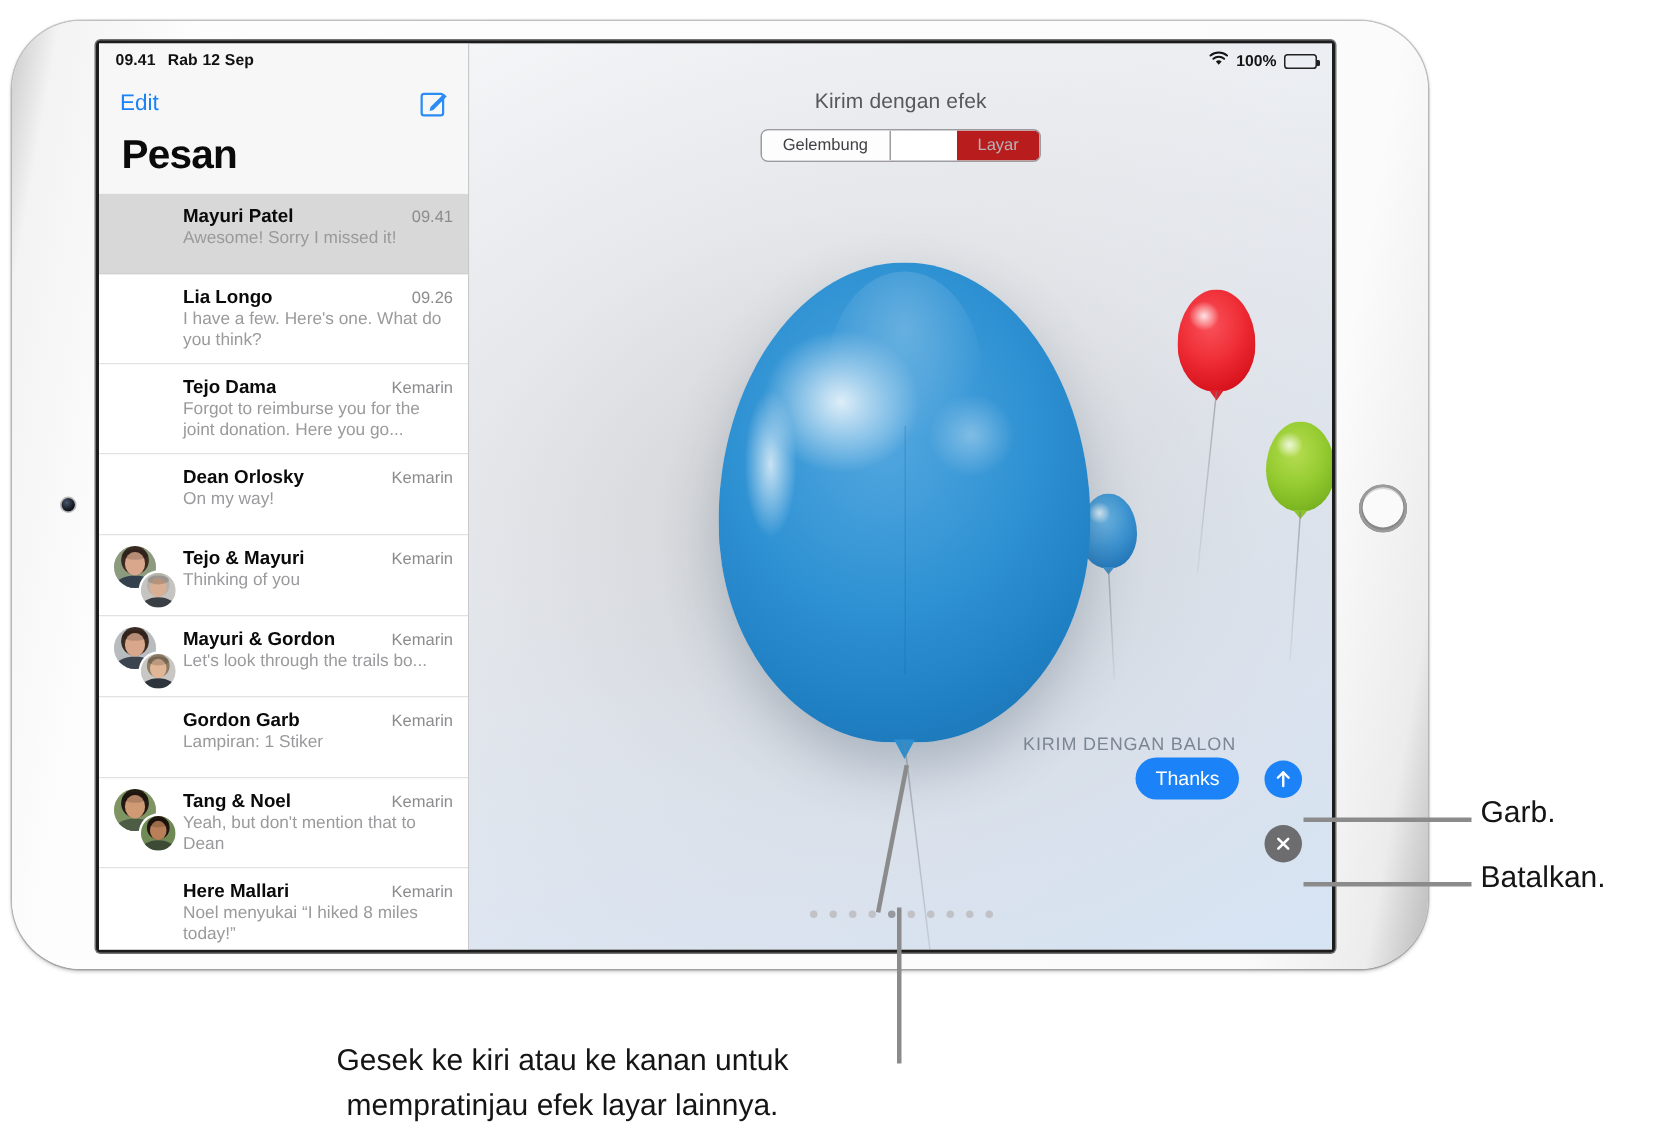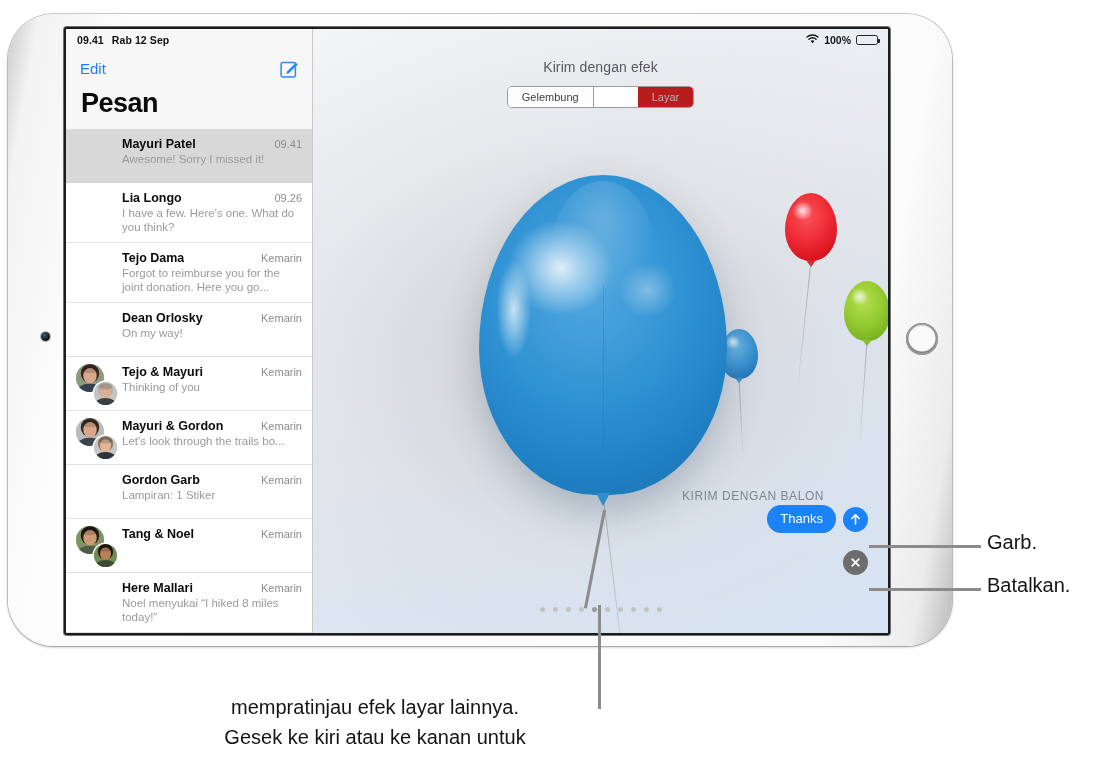--- a/index.html
+++ b/index.html
@@ -352,21 +352,21 @@
     flex-direction: column;
     align-items: flex-end;
   }
   #effect-name-label {
     font-size: 12px;
     letter-spacing: .55px;
     color: #7b8694;
     margin: 0 44px 2px 0;
     white-space: nowrap;
   }
-  #bubble-row { display: flex; align-items: center; gap: 7px; justify-content: flex-end; }
+  #bubble-row { display: flex; align-items: center; gap: 17px; justify-content: flex-end; }
   #message-bubble {
     position: relative;
     background: #1b82f7;
     color: #ffffff;
     font-size: 13px;
     padding: 6px 13px 7px;
     border-radius: 15px;
     white-space: nowrap;
   }
   #message-bubble::after {
@@ -603,20 +603,21 @@
                 <span class="face" style="background:#20160f;clip-path:ellipse(33% 34% at 50% 34%);"></span>
                 <span class="face" style="background:#b97f58;clip-path:ellipse(24% 28% at 50% 42%);"></span>
                 <span class="face" style="background:rgba(0,0,0,.16);clip-path:ellipse(31% 13% at 50% 20%);"></span>
               </span>
             </span>
             <span class="conv-body">
               <span class="conv-top">
                 <span class="conv-name">Tang &amp; Noel</span>
                 <span class="conv-time">Kemarin</span>
               </span>
+              <span class="conv-preview" style="display:block">Yeah, but don't mention that to Dean</span>
             </span>
           </div>
           <div class="conv-row">
             <span class="avatar-wrap"><span class="avatar"><span class="face" style="background:#7c9360;"></span><span class="face" style="background:#3c4a36;clip-path:ellipse(52% 34% at 50% 104%);"></span><span class="face" style="background:#20160f;clip-path:ellipse(33% 34% at 50% 34%);"></span><span class="face" style="background:#b97f58;clip-path:ellipse(24% 28% at 50% 42%);"></span><span class="face" style="background:rgba(0,0,0,.16);clip-path:ellipse(31% 13% at 50% 20%);"></span></span></span>
             <span class="conv-body">
               <span class="conv-top">
                 <span class="conv-name">Here Mallari</span>
                 <span class="conv-time">Kemarin</span>
               </span>
               <span class="conv-preview" style="display:block">Noel menyukai “I hiked 8 miles today!”</span>
@@ -710,15 +711,15 @@
 <div class="callout-line-h" style="left:869px; top:545px; width:112px;"></div>
 <div class="callout-label" style="left:987px; top:531px;">Garb.</div>
 
 <div class="callout-line-h" style="left:869px; top:588px; width:112px;"></div>
 <div class="callout-label" style="left:987px; top:574px;">Batalkan.</div>
 
 <div class="callout-line-diag" style="left:603px; top:510px; height:100px; transform: rotate(11deg);"></div>
 <div class="callout-line-v" style="left:598px; top:605px; height:104px;"></div>
 
 <div id="caption-bottom">
+  <div>Gesek ke kiri atau ke kanan untuk</div>
   <div>mempratinjau efek layar lainnya.</div>
-  <div>Gesek ke kiri atau ke kanan untuk</div>
 </div>
 
 </body></html>

